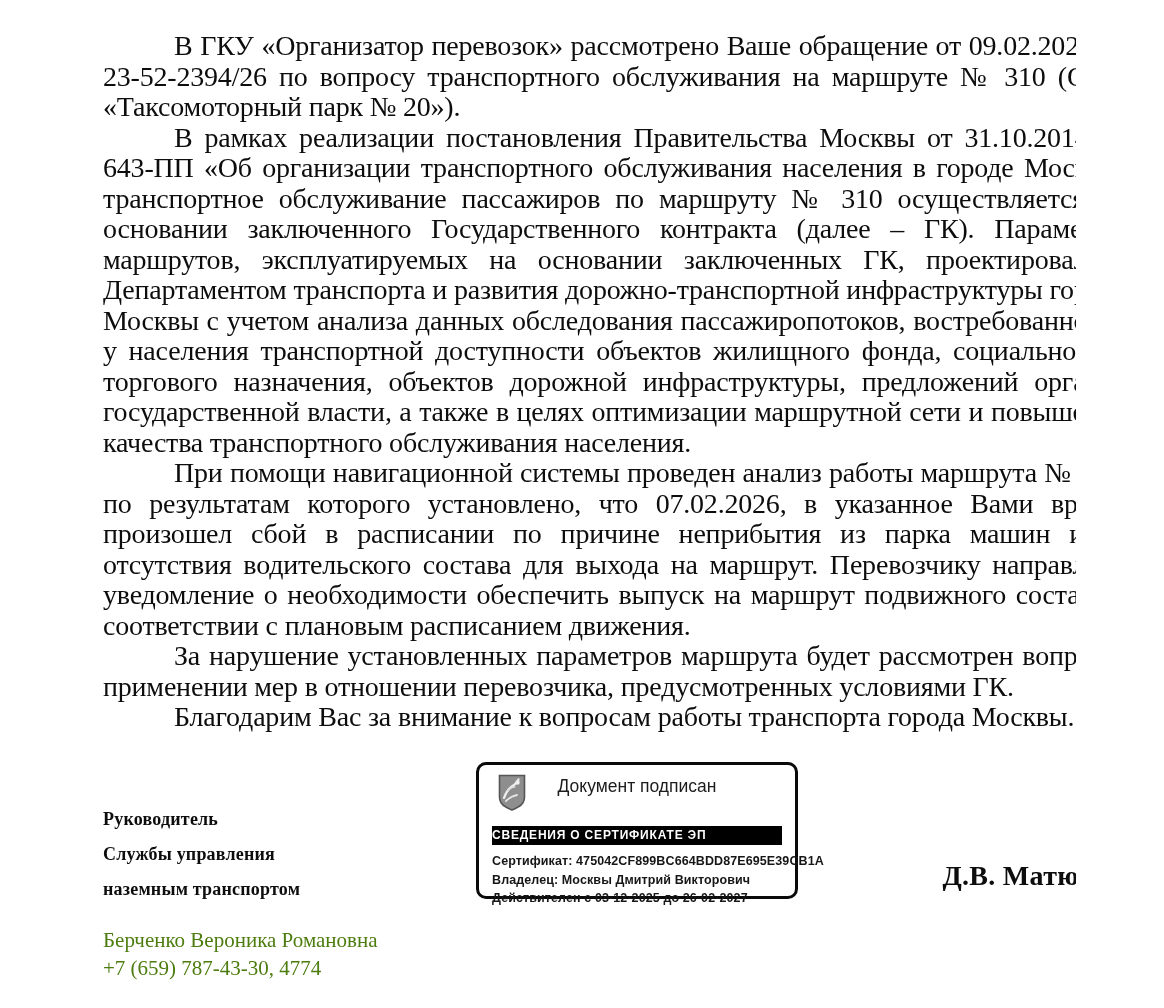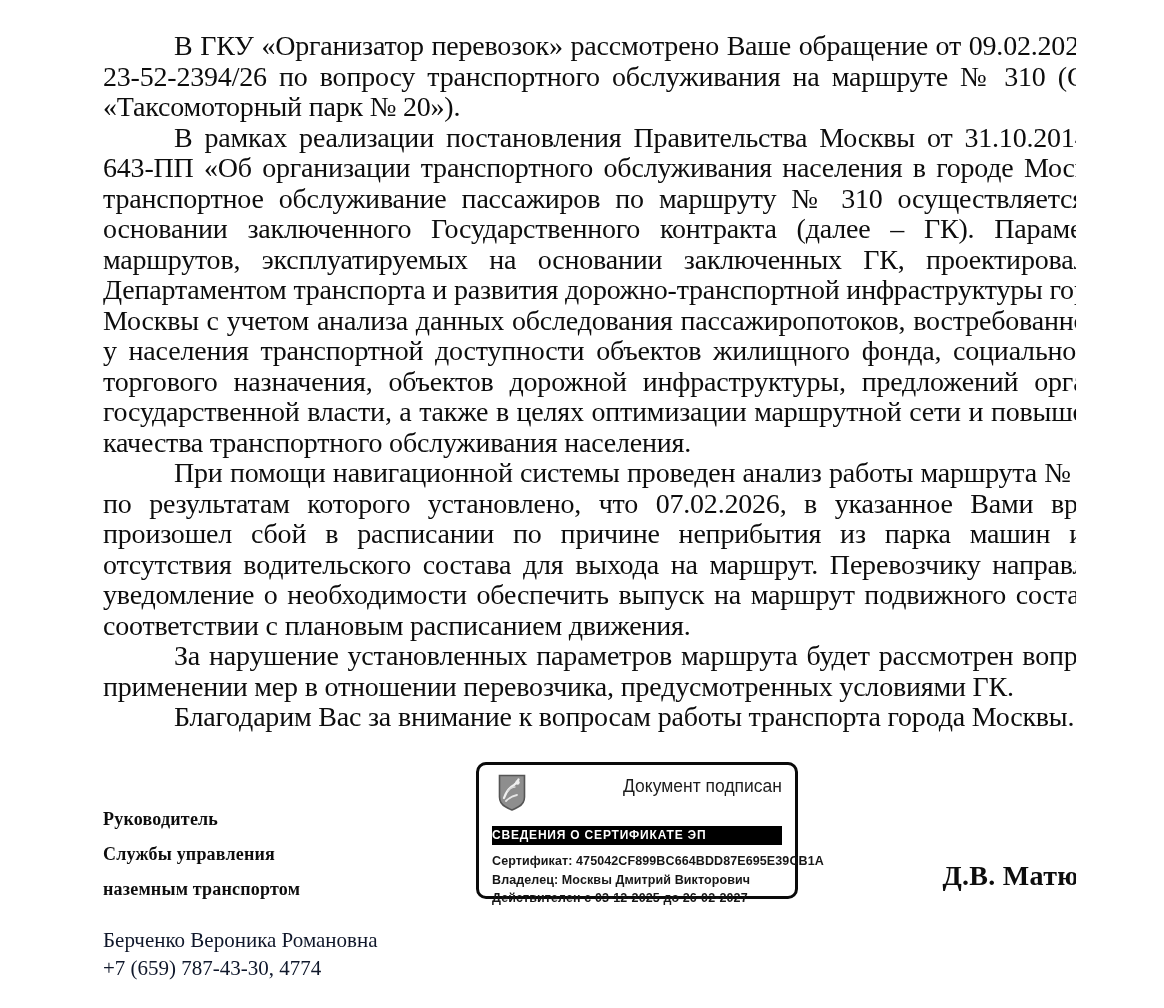--- a/index.html
+++ b/index.html
@@ -65,21 +65,21 @@
     height: 47px;
   }
   .emblem {
     position: absolute;
     left: 5px;
     top: 0;
     width: 30px;
     height: 37px;
   }
   .stamp-title {
-    text-align: right;
+    text-align: center;
     font-size: 17.5px;
     line-height: 22px;
     color: #1c1c1c;
     padding-top: 1px;
   }
   .stamp-bar {
     margin: 5px 0 7px 0;
     background: #000000;
     color: #ffffff;
     font-size: 12px;
@@ -105,21 +105,21 @@
     font-size: 28px;
     letter-spacing: 0.3px;
     white-space: nowrap;
   }
   .footer-block {
     position: absolute;
     left: 103px;
     top: 926px;
     font-size: 21px;
     line-height: 28px;
-    color: #0f172a;
+    color: #4d7c0f;
   }
 </style>
 </head>
 <body>
 
 <div class="page">
 
   <div class="body-text">
     <p>В ГКУ «Организатор перевозок» рассмотрено Ваше обращение от 09.02.2026 № 23-52-2394/26 по вопросу транспортного обслуживания на маршруте № 310 (ООО «Таксомоторный парк № 20»).</p>
     <p>В рамках реализации постановления Правительства Москвы от 31.10.2014 № 643-ПП «Об организации транспортного обслуживания населения в городе Москве» транспортное обслуживание пассажиров по маршруту № 310 осуществляется на основании заключенного Государственного контракта (далее – ГК). Параметры маршрутов, эксплуатируемых на основании заключенных ГК, проектировались Департаментом транспорта и развития дорожно-транспортной инфраструктуры города Москвы с учетом анализа данных обследования пассажиропотоков, востребованности у населения транспортной доступности объектов жилищного фонда, социального и торгового назначения, объектов дорожной инфраструктуры, предложений органов государственной власти, а также в целях оптимизации маршрутной сети и повышения качества транспортного обслуживания населения.</p>

